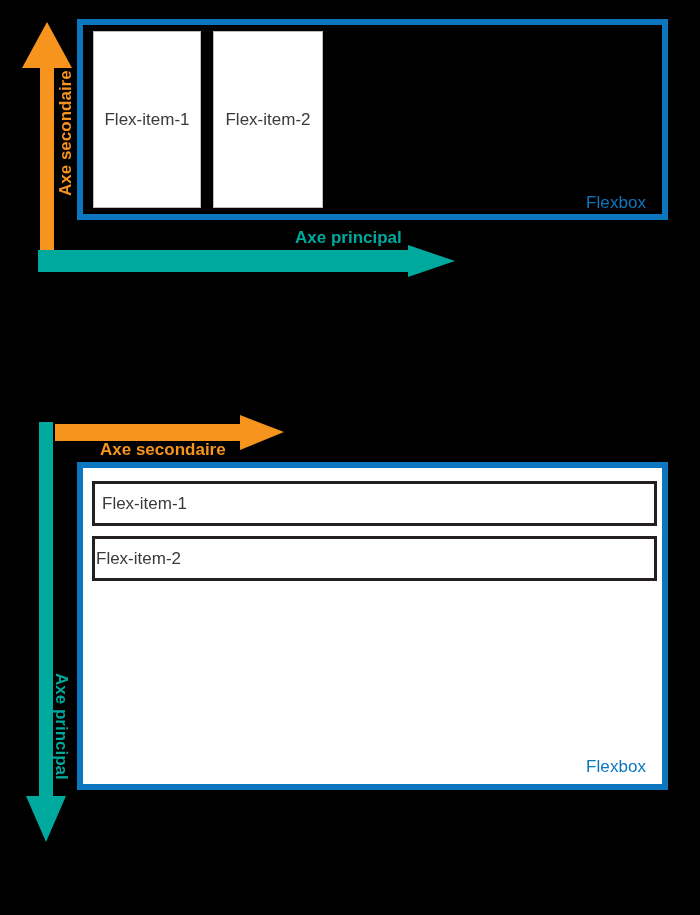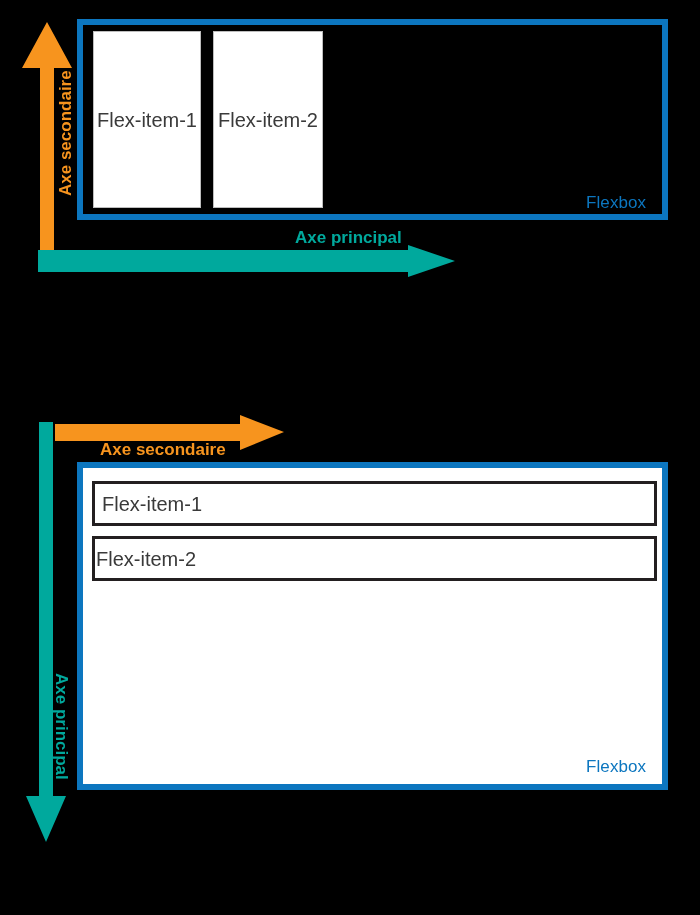--- a/index.html
+++ b/index.html
@@ -45,21 +45,21 @@
     letter-spacing: 0.1px;
     white-space: nowrap;
     text-align: right;
   }
 
   .flex-item {
     position: absolute;
     box-sizing: border-box;
     background: #FFFFFF;
     color: #3A3A3A;
-    font-size: 20px;
+    font-size: 17px;
     line-height: 1;
     display: flex;
     align-items: center;
     white-space: nowrap;
   }
   .flex-item.row-item {
     justify-content: center;
     border: 1px solid #BDBDBD;
   }
   .flex-item.col-item {

